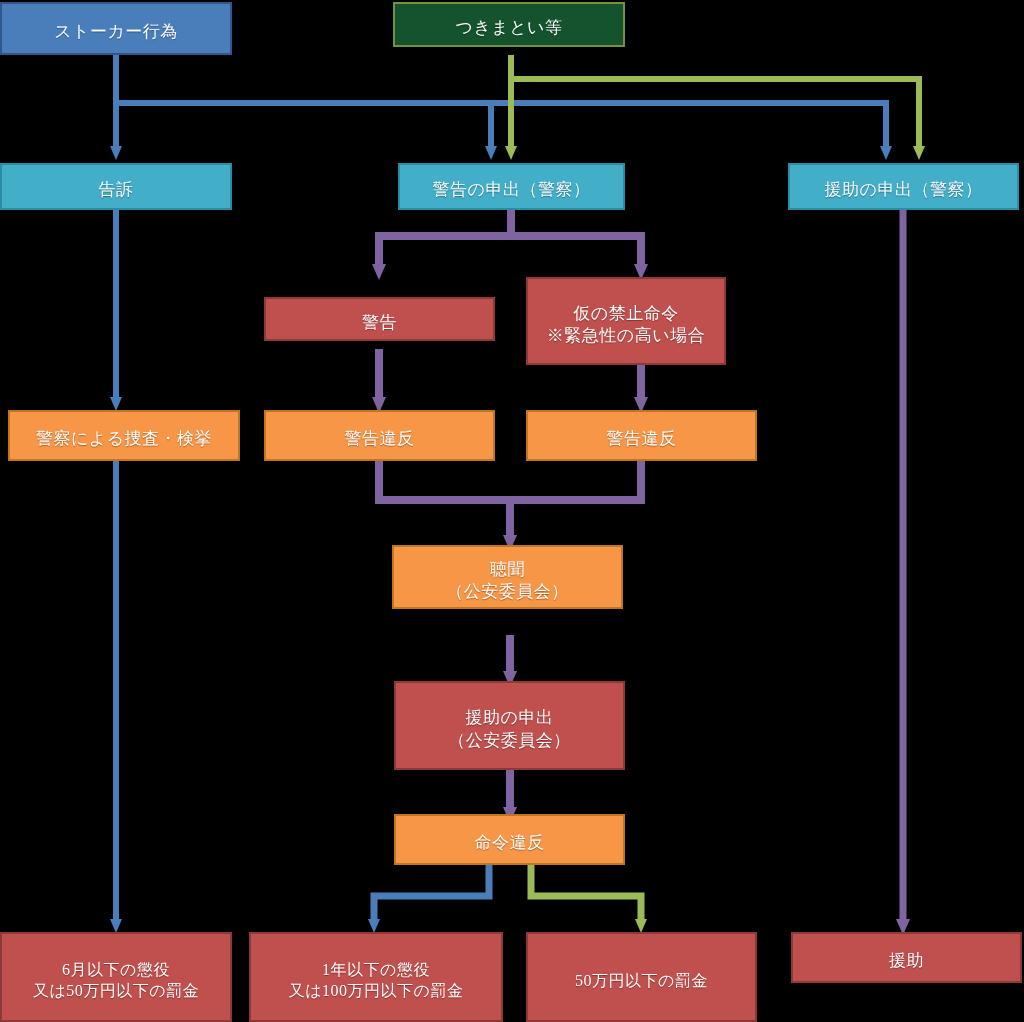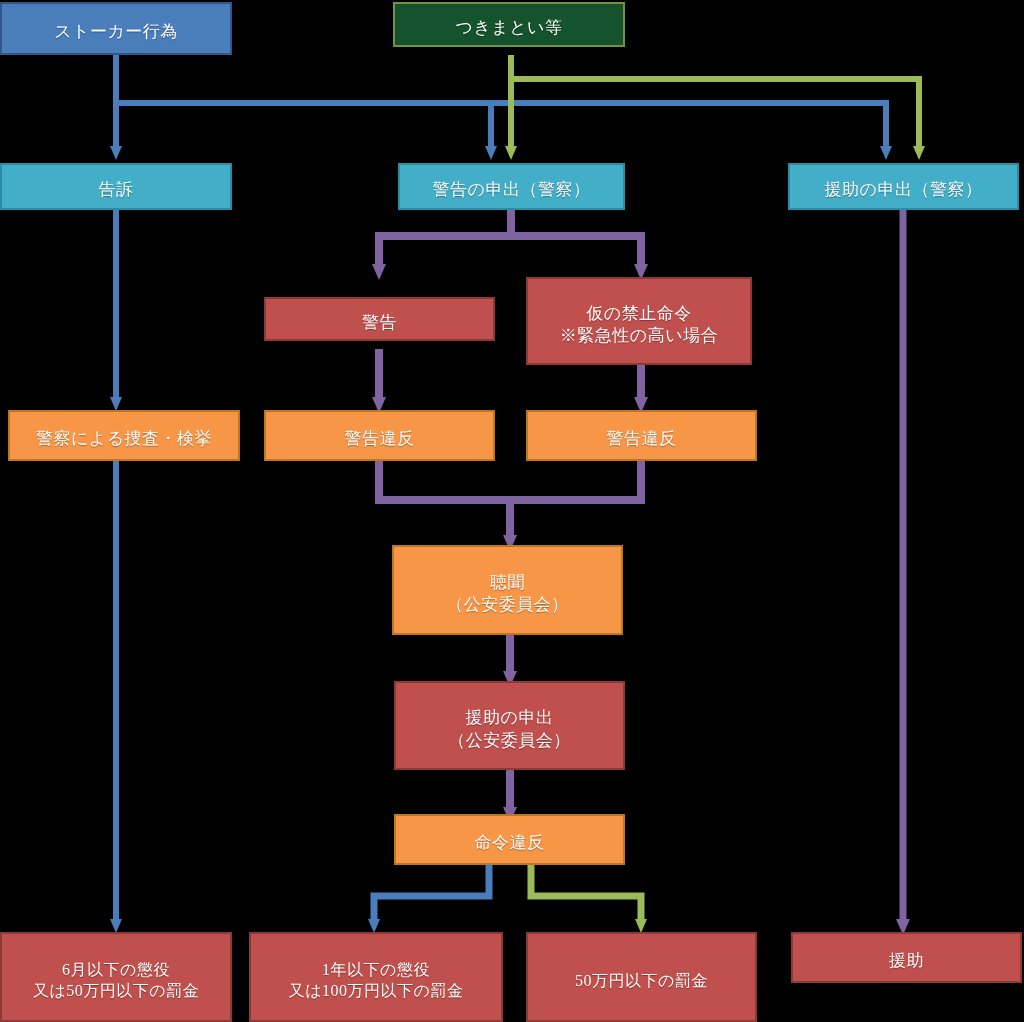--- a/index.html
+++ b/index.html
@@ -164,40 +164,40 @@
   </div>
 
   <div class="node c-teal fs-17" style="left:788px; top:163px; width:231px; height:47px;">
     <span class="lbl">援助の申出（警察）</span>
   </div>
 
   <div class="node c-red fs-17" style="left:264px; top:297px; width:231px; height:44px;">
     <span class="lbl">警告</span>
   </div>
 
-  <div class="node c-red fs-17" style="left:526px; top:277px; width:226px; height:88px;">
+  <div class="node c-red fs-17" style="left:526px; top:277px; width:200px; height:88px;">
     <span class="lbl">
       <span>仮の禁止命令</span>
       <span class="l2">※緊急性の高い場合</span>
     </span>
   </div>
 
   <div class="node c-orange fs-17" style="left:8px; top:410px; width:232px; height:51px;">
     <span class="lbl">警察による捜査・検挙</span>
   </div>
 
   <div class="node c-orange fs-17" style="left:264px; top:410px; width:231px; height:51px;">
     <span class="lbl">警告違反</span>
   </div>
 
   <div class="node c-orange fs-17" style="left:526px; top:410px; width:231px; height:51px;">
     <span class="lbl">警告違反</span>
   </div>
 
-  <div class="node c-orange fs-17" style="left:392px; top:545px; width:231px; height:90px;">
+  <div class="node c-orange fs-17" style="left:392px; top:545px; width:231px; height:64px;">
     <span class="lbl">
       <span>聴聞</span>
       <span class="l2">（公安委員会）</span>
     </span>
   </div>
 
   <div class="node c-red fs-17" style="left:394px; top:681px; width:231px; height:89px;">
     <span class="lbl">
       <span>援助の申出</span>
       <span class="l2">（公安委員会）</span>

